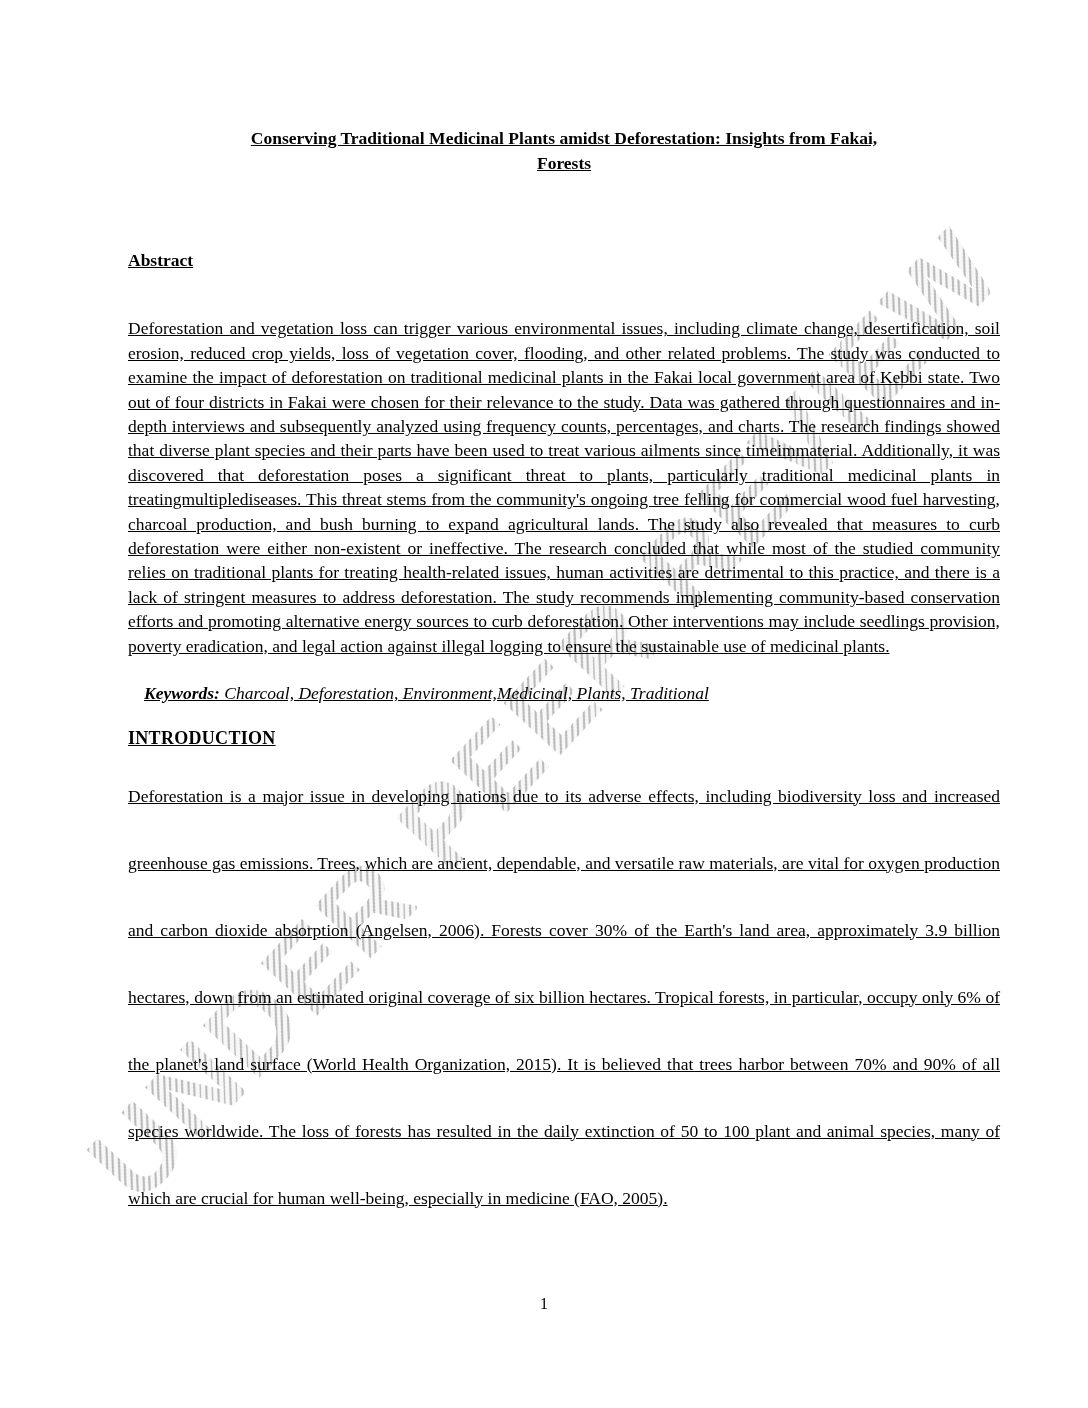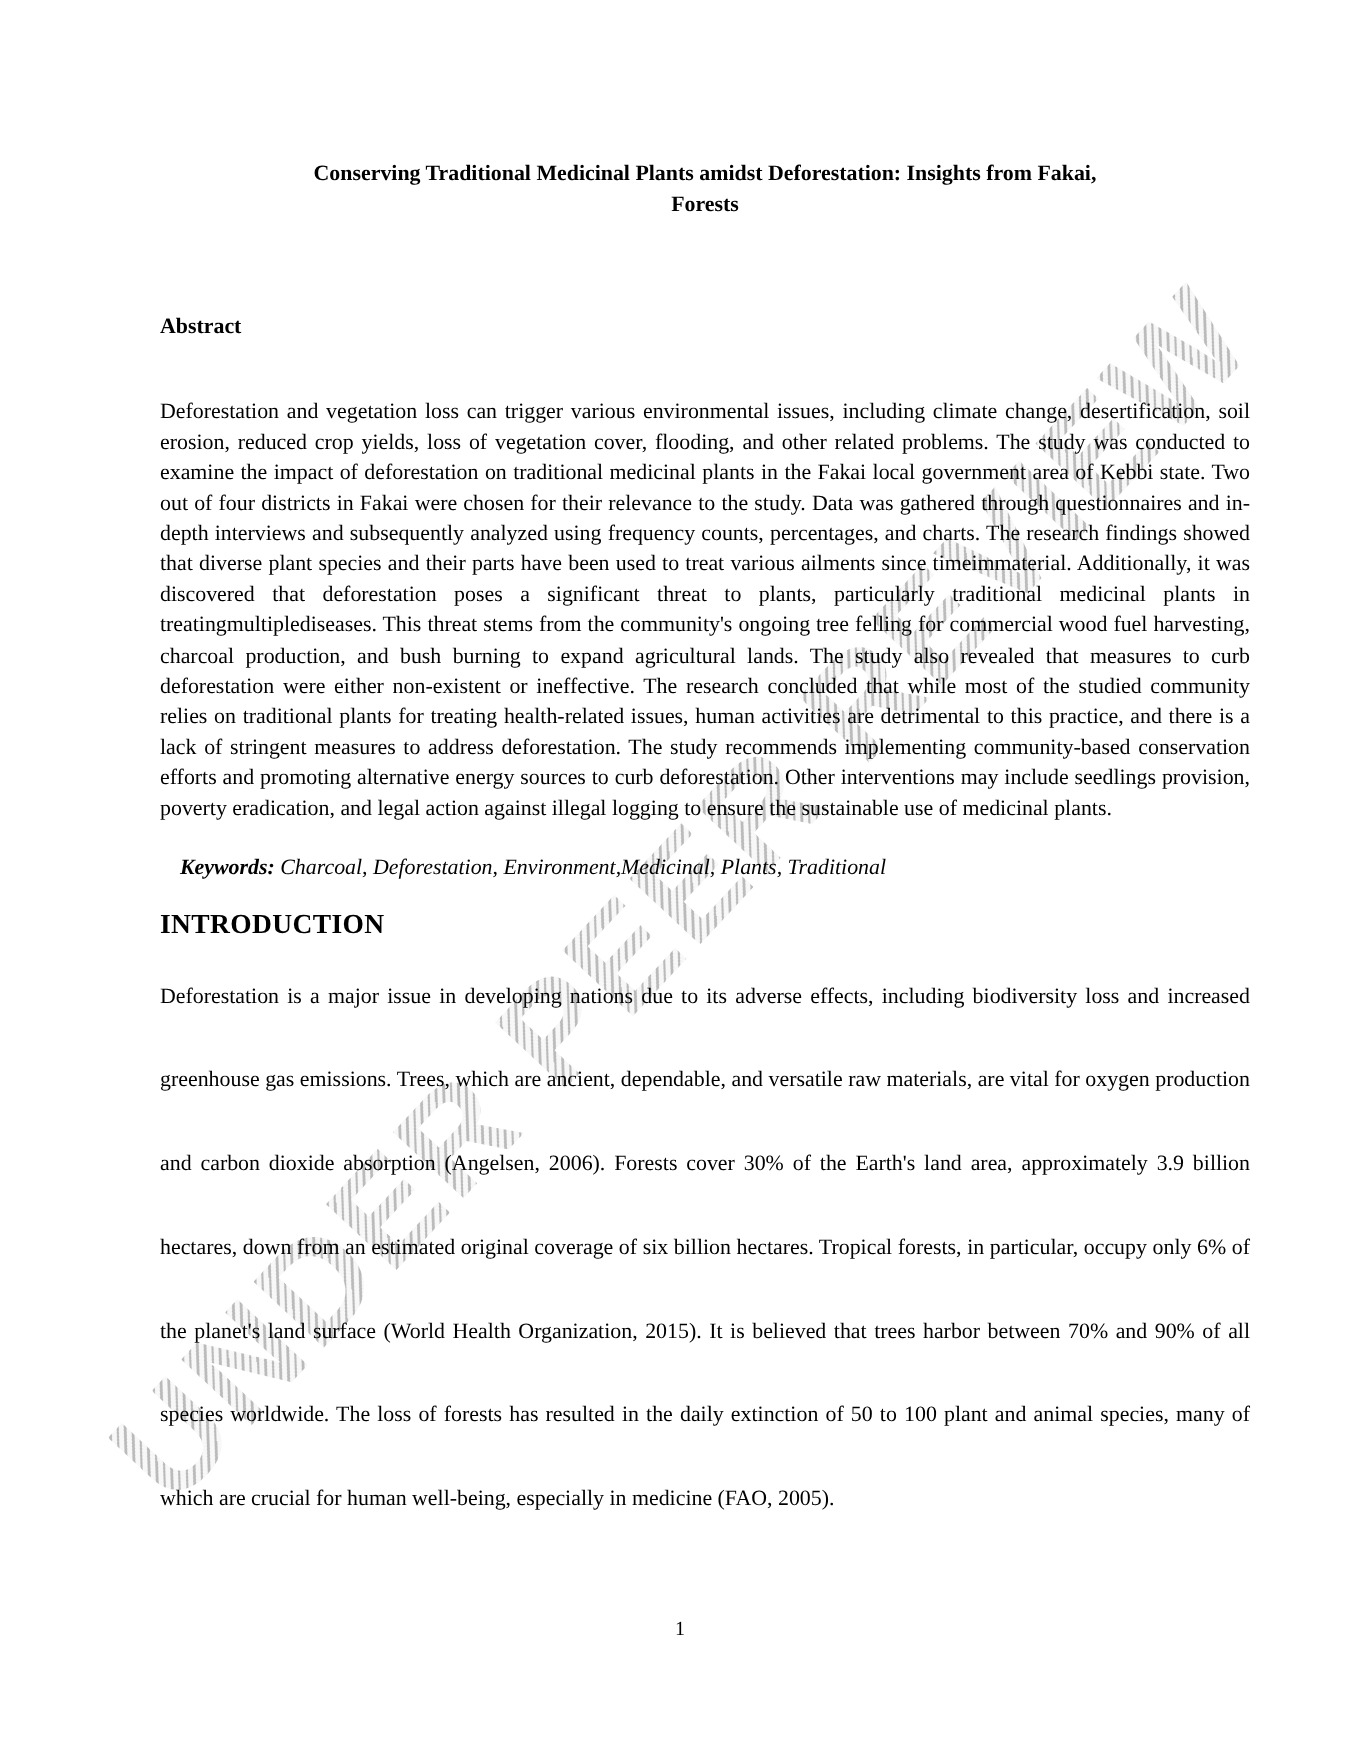--- a/index.html
+++ b/index.html
@@ -38,20 +38,21 @@
     background-clip: text;
     color: transparent;
     z-index: 0;
     pointer-events: none;
   }
   .content {
     position: relative;
     z-index: 1;
     padding: 126px 88px 0 128px;
     font-size: 17.5px;
+    text-decoration: underline;
   }
   .paper-title {
     font-weight: bold;
     text-align: center;
     font-size: 17.5px;
     line-height: 25px;
   }
   .abstract-heading {
     margin-top: 72px;
     font-weight: bold;
@@ -68,21 +69,21 @@
     font-style: italic;
     margin-left: 16px;
   }
   .keywords-label {
     font-weight: bold;
     font-style: italic;
   }
   .intro-heading {
     margin-top: 20px;
     font-weight: bold;
-    font-size: 22px;
+    font-size: 18px;
     line-height: 25px;
     letter-spacing: 0.3px;
   }
   .intro-body {
     margin-top: 12px;
     text-align: justify;
     line-height: 67px;
   }
   .page-number {
     position: absolute;

